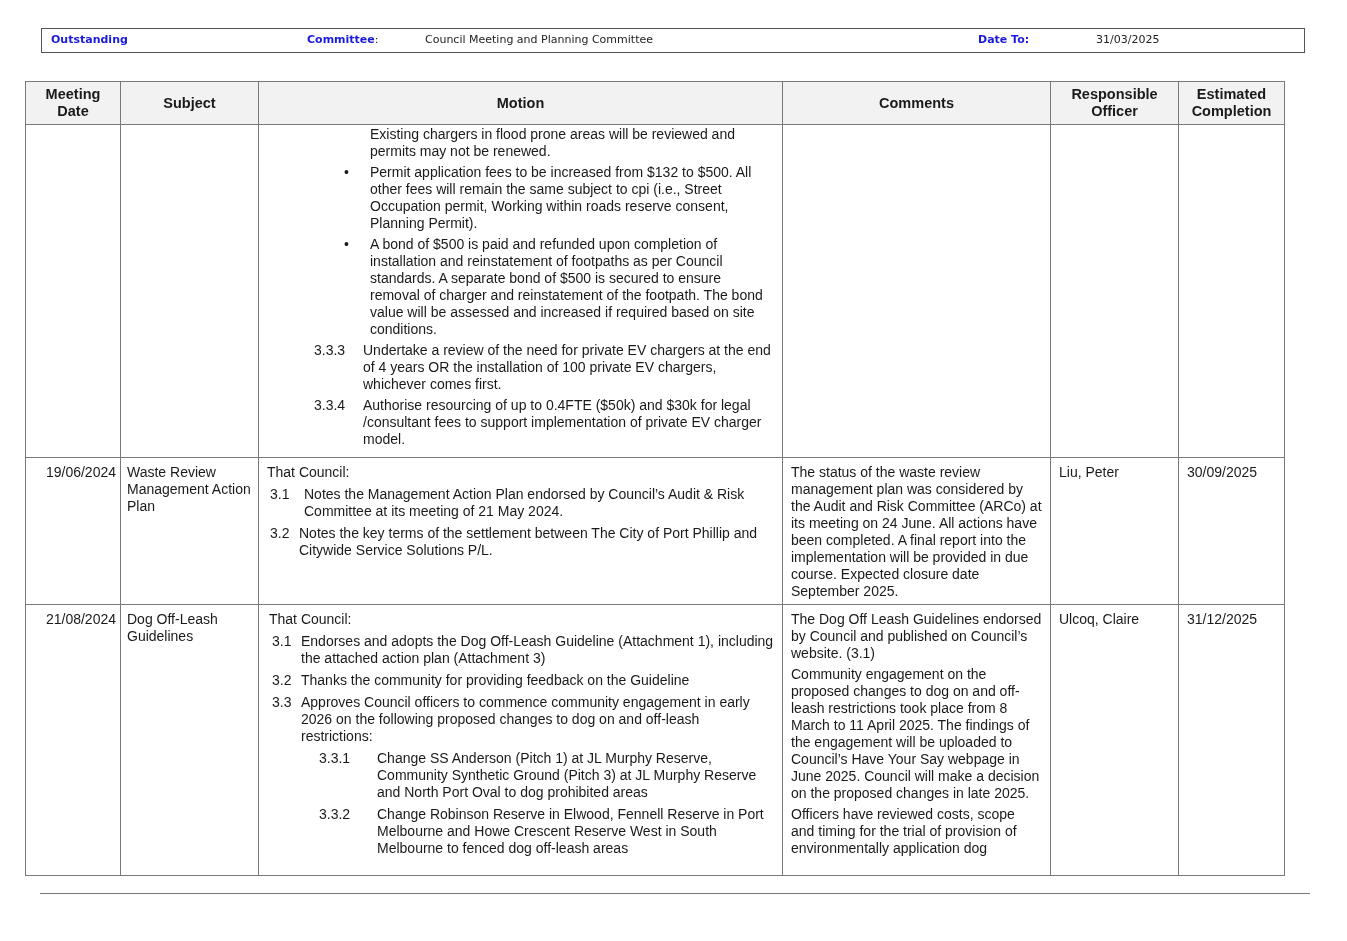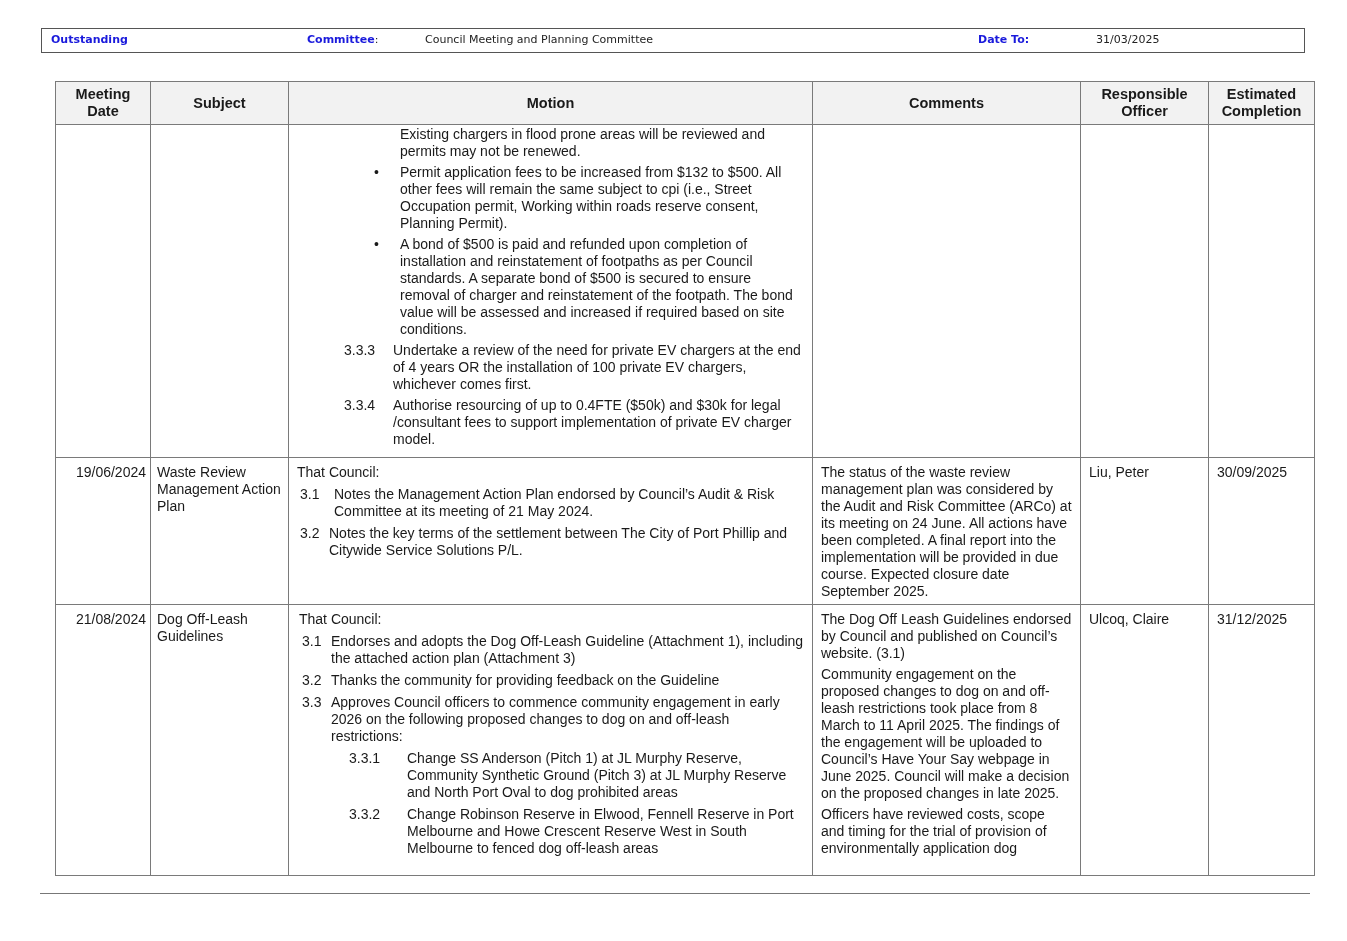--- a/index.html
+++ b/index.html
@@ -8,21 +8,21 @@
   .header-box {
     position: absolute; left: 41px; top: 28px; width: 1264px; height: 25px;
     border: 1px solid #555; box-sizing: border-box;
     font-family: "DejaVu Sans", sans-serif; font-size: 11px;
   }
   .header-box span { position: absolute; top: 4px; white-space: nowrap; }
   .hl { color: #1a1adc; font-weight: bold; }
   .hv { color: #222; }
 
   table.register {
-    position: absolute; left: 55px; top: 81px; width: 1259px;
+    position: absolute; left: 25px; top: 81px; width: 1259px;
     border-collapse: collapse; table-layout: fixed;
     font-size: 14px; line-height: 17px;
   }
   table.register th, table.register td {
     border: 1.5px solid #7a7a7a; vertical-align: top;
   }
   table.register th {
     background: #f2f2f2; font-weight: bold; text-align: center; vertical-align: middle;
     height: 43px; padding: 0 4px; box-sizing: border-box; font-size: 14.5px; line-height: 17px;
   }

